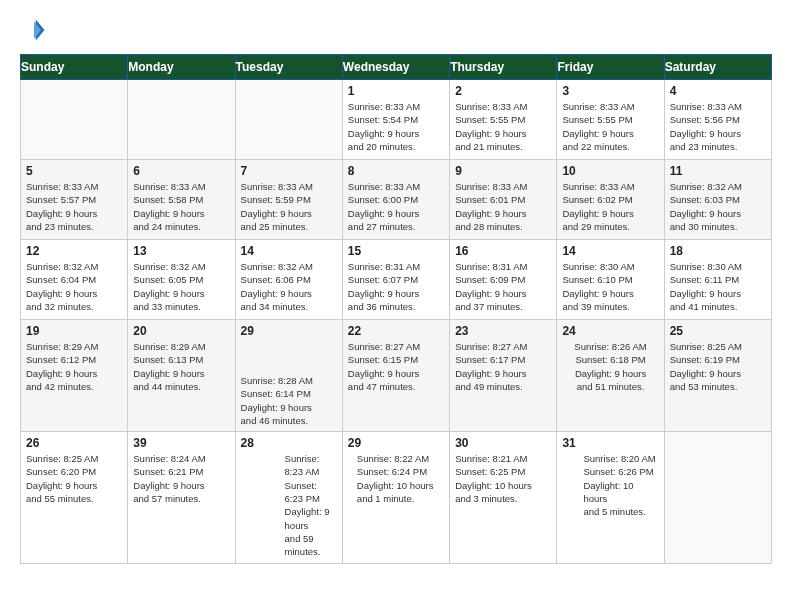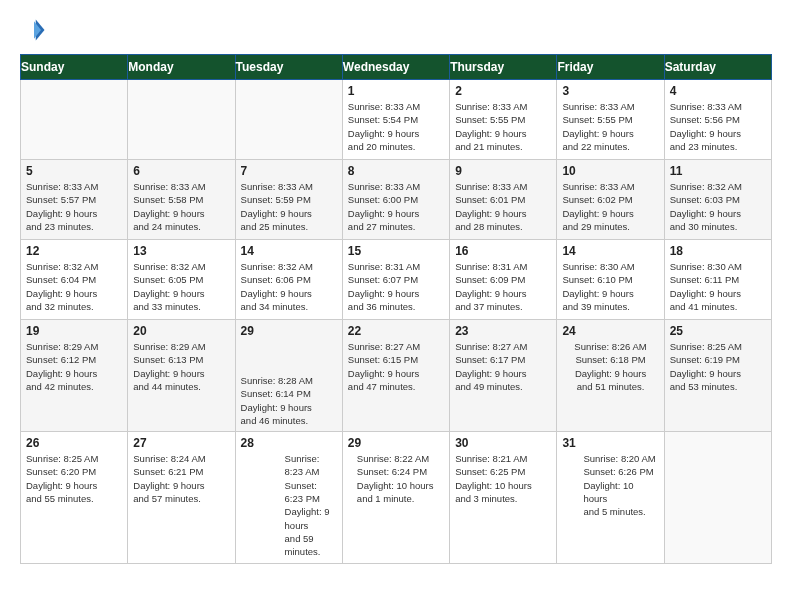--- a/index.html
+++ b/index.html
@@ -315,21 +315,21 @@
         </tr>
         <tr>
           <td>
             <span class="day-number">26</span>
             <div class="day-info" style="white-space: pre-line;">Sunrise: 8:25 AM
 Sunset: 6:20 PM
 Daylight: 9 hours
 and 55 minutes.</div>
           </td>
           <td>
-            <span class="day-number">27</span>
+            <span class="day-number">39</span>
             <div class="day-info" style="white-space: pre-line;">Sunrise: 8:24 AM
 Sunset: 6:21 PM
 Daylight: 9 hours
 and 57 minutes.</div>
           </td>
           <td>
             <span class="day-number">28</span>
             <div class="day-info" style="white-space: pre-line; margin-left: 44px;">Sunrise: 8:23 AM
 Sunset: 6:23 PM
 Daylight: 9 hours

